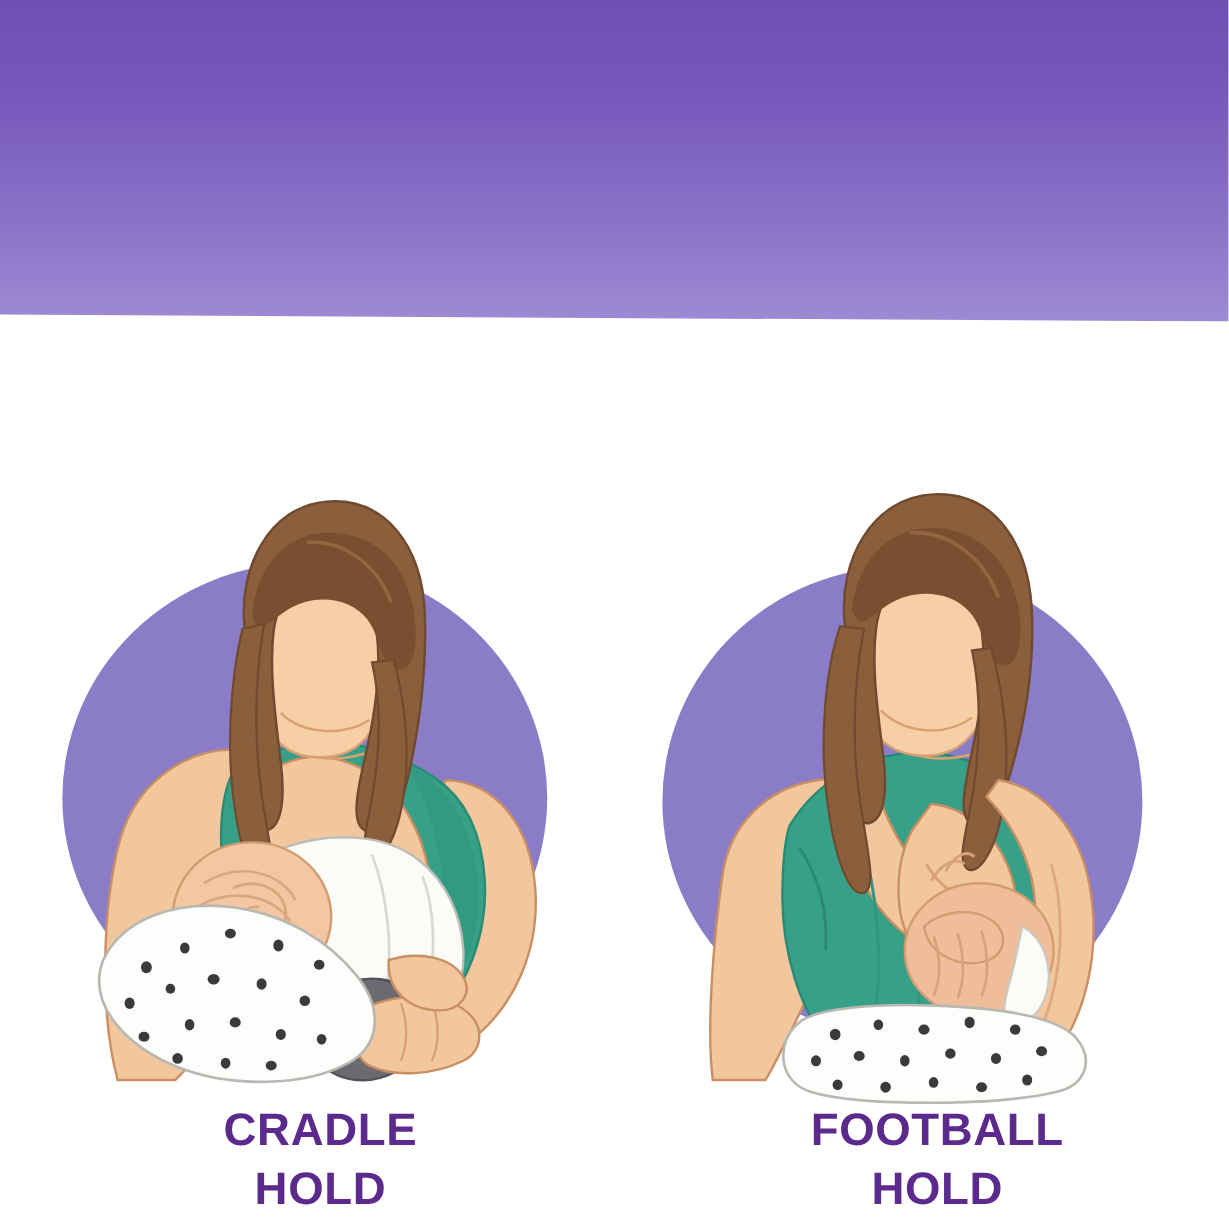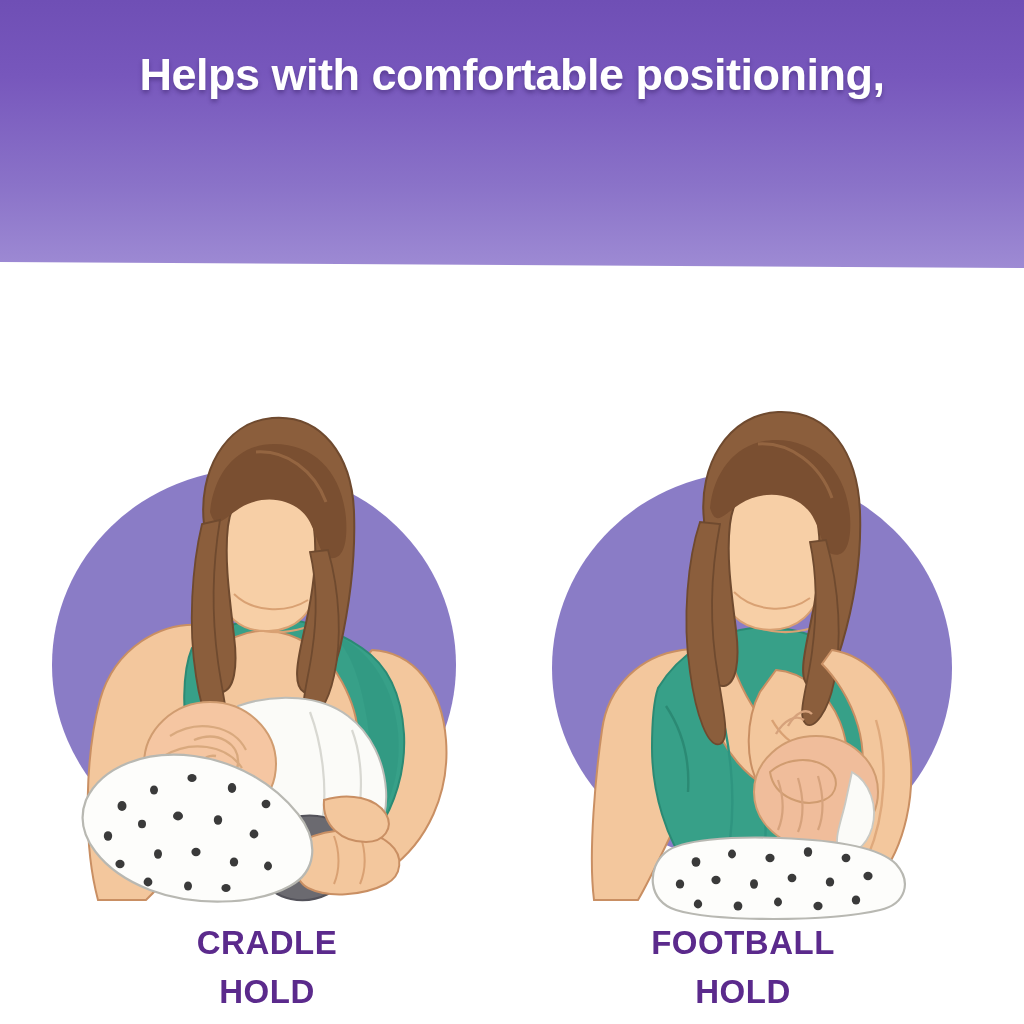--- a/index.html
+++ b/index.html
@@ -63,36 +63,35 @@
 
   
   .caption {
     position: absolute;
     top: 918px;
     width: 450px;
     text-align: center;
     color: #5b2a8c;
     font-family: "Liberation Sans", sans-serif;
     font-weight: bold;
-    font-size: 33px;
+    font-size: 38px;
     line-height: 49px;
     letter-spacing: 0.5px;
   }
   .caption.left  { left: 42px; }
-  .caption.right { left: 518px; }
+  .caption.right { left: 556px; }
   .caption .l2 { display: block; }
 </style>
 </head>
 <body>
 
 <div id="page">
 
   <div class="banner">
     <div class="banner-inner">
-      <div class="banner-line">Helps with comfortable positioning,</div>
     </div>
   </div>
 
   <div class="panel left">
     <svg viewBox="0 0 450 520" xmlns="http://www.w3.org/2000/svg">
       <defs>
         <clipPath id="clipCircleL">
           <ellipse cx="212" cy="265" rx="202" ry="196"></ellipse>
         </clipPath>
       </defs>

